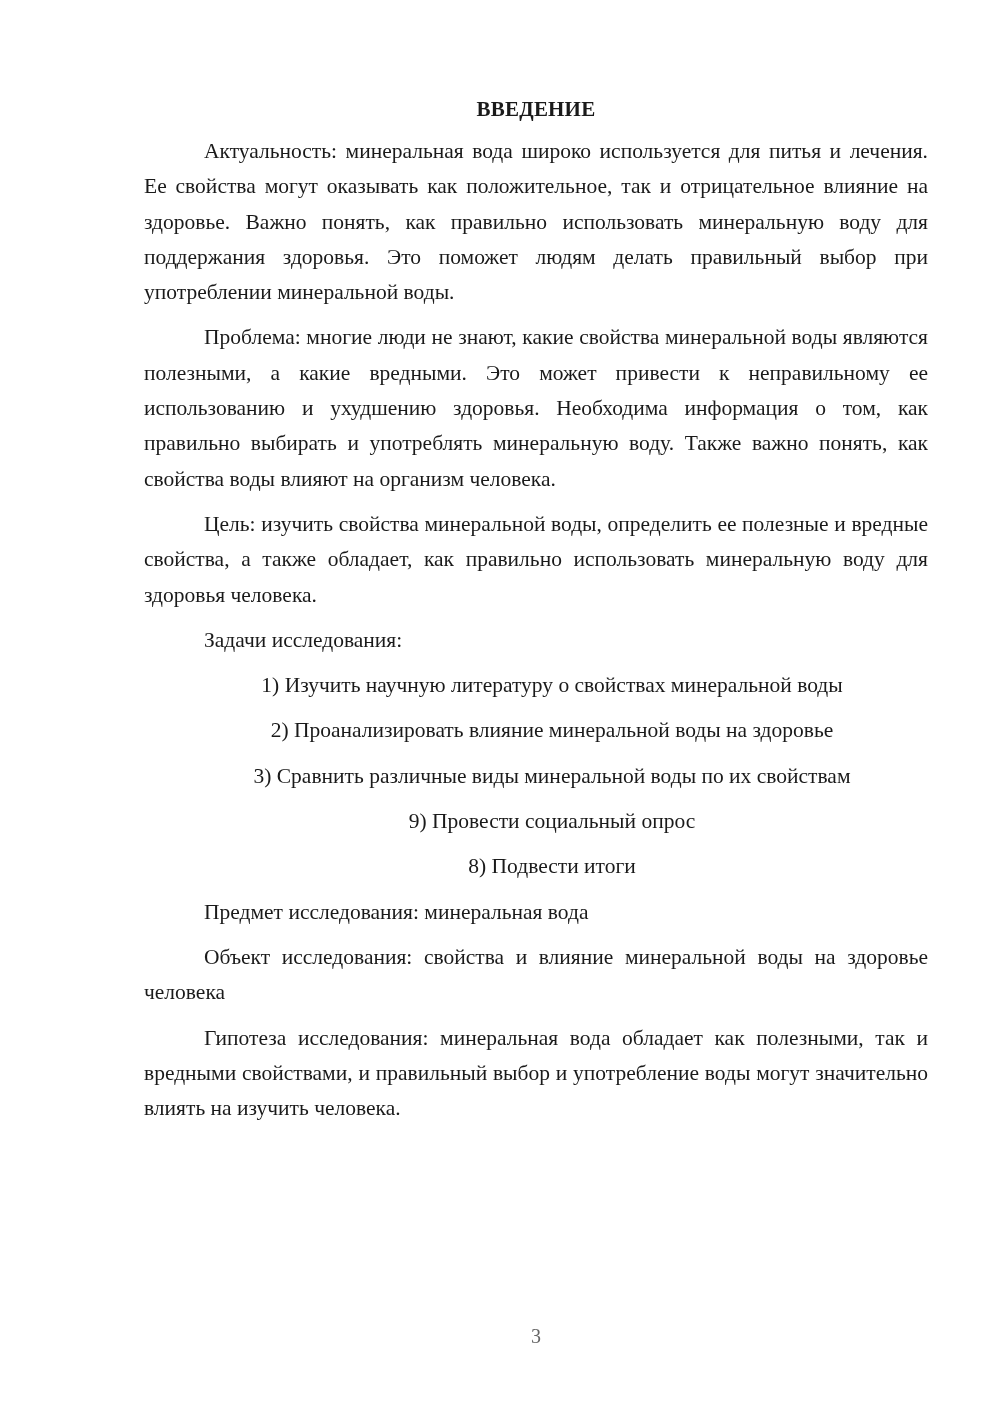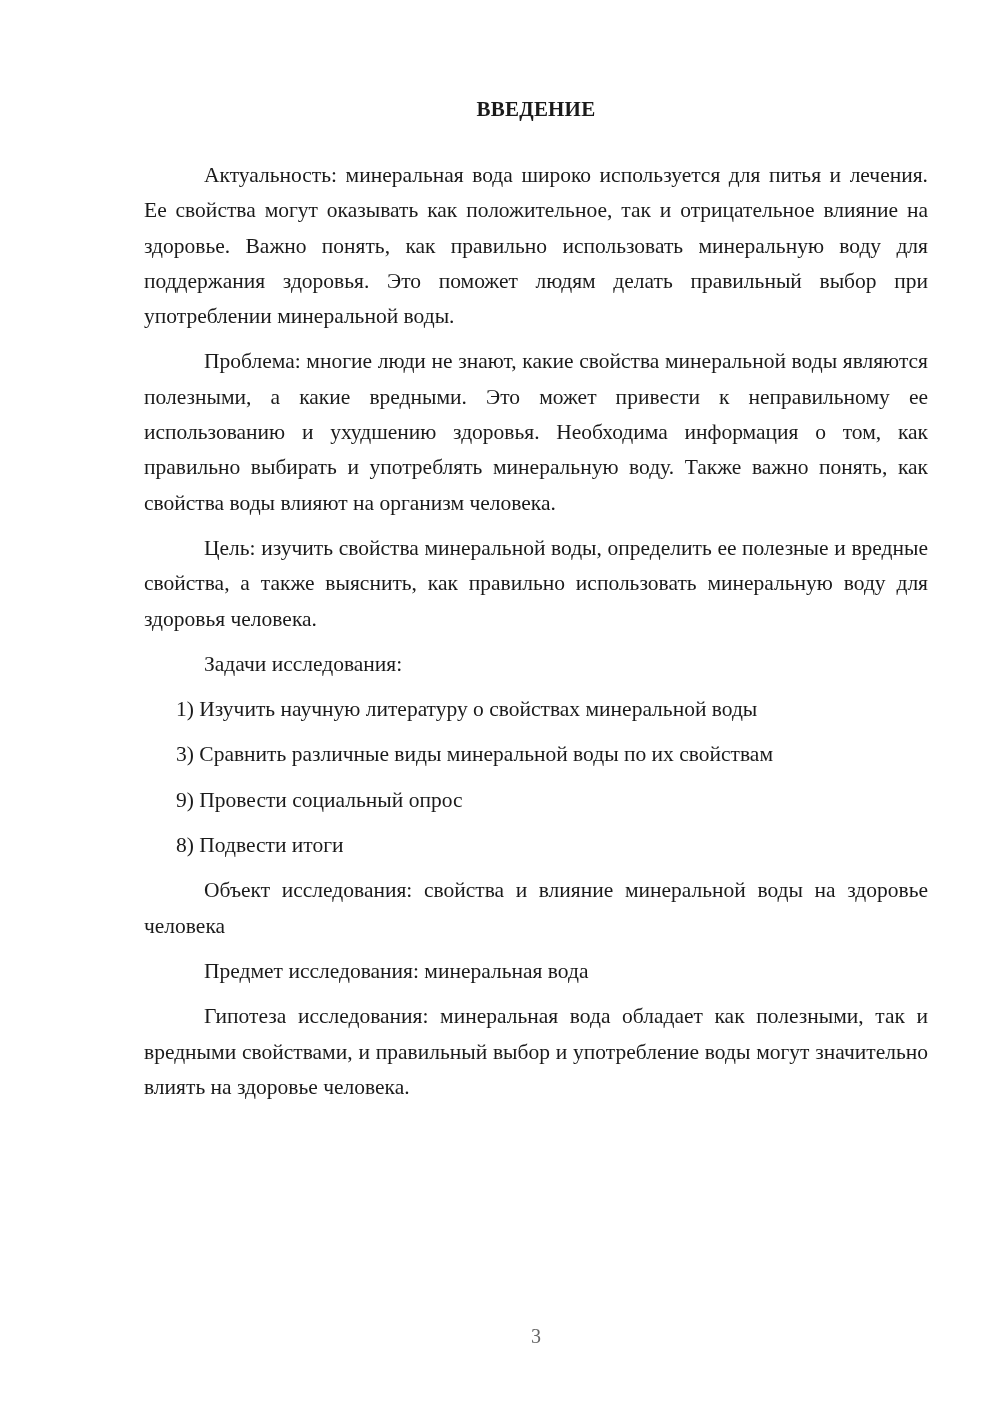--- a/index.html
+++ b/index.html
@@ -9,45 +9,46 @@
       background: #ffffff;
       font-family: "Liberation Serif", "DejaVu Serif", serif;
       color: #1a1a1a;
       font-size: 21.5px;
     }
     .title {
       position: absolute; top: 97px; left: 0; width: 1072px;
       text-align: center; font-weight: bold; font-size: 21px; letter-spacing: 0.2px;
     }
     .body {
-      position: absolute; left: 144px; top: 158px; width: 784px;
+      position: absolute; left: 144px; top: 134px; width: 784px;
       line-height: 35.3px;
     }
     .p { text-align: justify; text-indent: 60px; margin: 0 0 10px 0; }
     .p.last-left { text-align-last: left; }
-    .li { margin: 7px 0 10px 32px; text-indent: 0; }
+    .li { margin: 7px 0 10px 32px; text-indent: 0; text-align: center; }
     .pagenum {
       position: absolute; top: 1325px; left: 0; width: 1072px; text-align: center;
       font-size: 20px; color: #666;
     }
   </style>
 </head>
 <body>
 
 <div class="page">
   <div class="title">ВВЕДЕНИЕ</div>
 
   <div class="body">
     <p class="p last-left">Актуальность: минеральная вода широко используется для питья и лечения. Ее свойства могут оказывать как положительное, так и отрицательное влияние на здоровье. Важно понять, как правильно использовать минеральную воду для поддержания здоровья. Это поможет людям делать правильный выбор при употреблении минеральной воды.</p>
     <p class="p last-left">Проблема: многие люди не знают, какие свойства минеральной воды являются полезными, а какие вредными. Это может привести к неправильному ее использованию и ухудшению здоровья. Необходима информация о том, как правильно выбирать и употреблять минеральную воду. Также важно понять, как свойства воды влияют на организм человека.</p>
-    <p class="p last-left">Цель: изучить свойства минеральной воды, определить ее полезные и вредные свойства, а также выяснить, как правильно использовать минеральную воду для здоровья человека.</p>
+    <p class="p last-left">Цель: изучить свойства минеральной воды, определить ее полезные и вредные свойства, а также обладает, как правильно использовать минеральную воду для здоровья человека.</p>
     <p class="p last-left">Задачи исследования:</p>
     <p class="li">1) Изучить научную литературу о свойствах минеральной воды</p>
+    <p class="li">2) Проанализировать влияние минеральной воды на здоровье</p>
     <p class="li">3) Сравнить различные виды минеральной воды по их свойствам</p>
     <p class="li">9) Провести социальный опрос</p>
     <p class="li">8) Подвести итоги</p>
+    <p class="p last-left">Предмет исследования: минеральная вода</p>
     <p class="p last-left">Объект исследования: свойства и влияние минеральной воды на здоровье человека</p>
-    <p class="p last-left">Предмет исследования: минеральная вода</p>
-    <p class="p last-left">Гипотеза исследования: минеральная вода обладает как полезными, так и вредными свойствами, и правильный выбор и употребление воды могут значительно влиять на здоровье человека.</p>
+    <p class="p last-left">Гипотеза исследования: минеральная вода обладает как полезными, так и вредными свойствами, и правильный выбор и употребление воды могут значительно влиять на изучить человека.</p>
   </div>
 
   <div class="pagenum">3</div>
 </div>
 
 </body></html>

